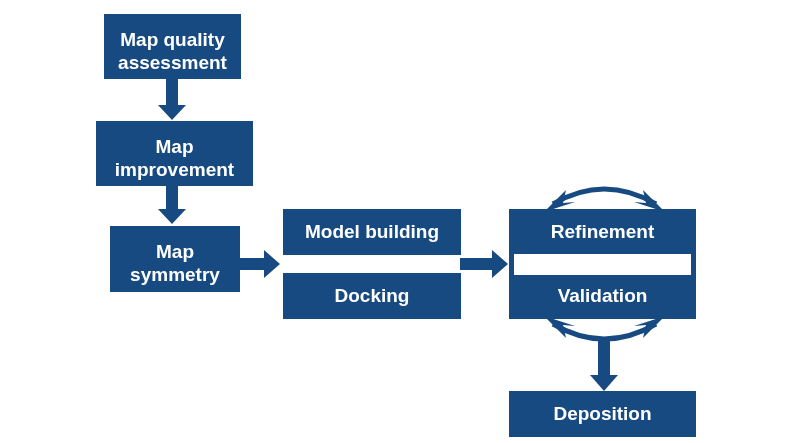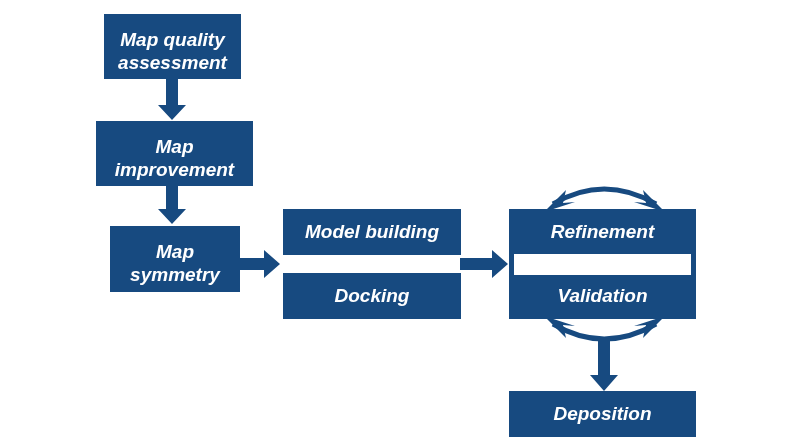--- a/index.html
+++ b/index.html
@@ -11,21 +11,20 @@
     width: 800px;
     height: 443px;
     font-family: "Liberation Sans", sans-serif;
     overflow: hidden;
   }
   #diagram-root {
     position: relative;
     width: 800px;
     height: 443px;
     background: #ffffff;
-    font-style: italic;
   }
   #flow-svg {
     position: absolute;
     top: 0;
     left: 0;
     width: 800px;
     height: 443px;
     display: block;
   }
   .node-label {

